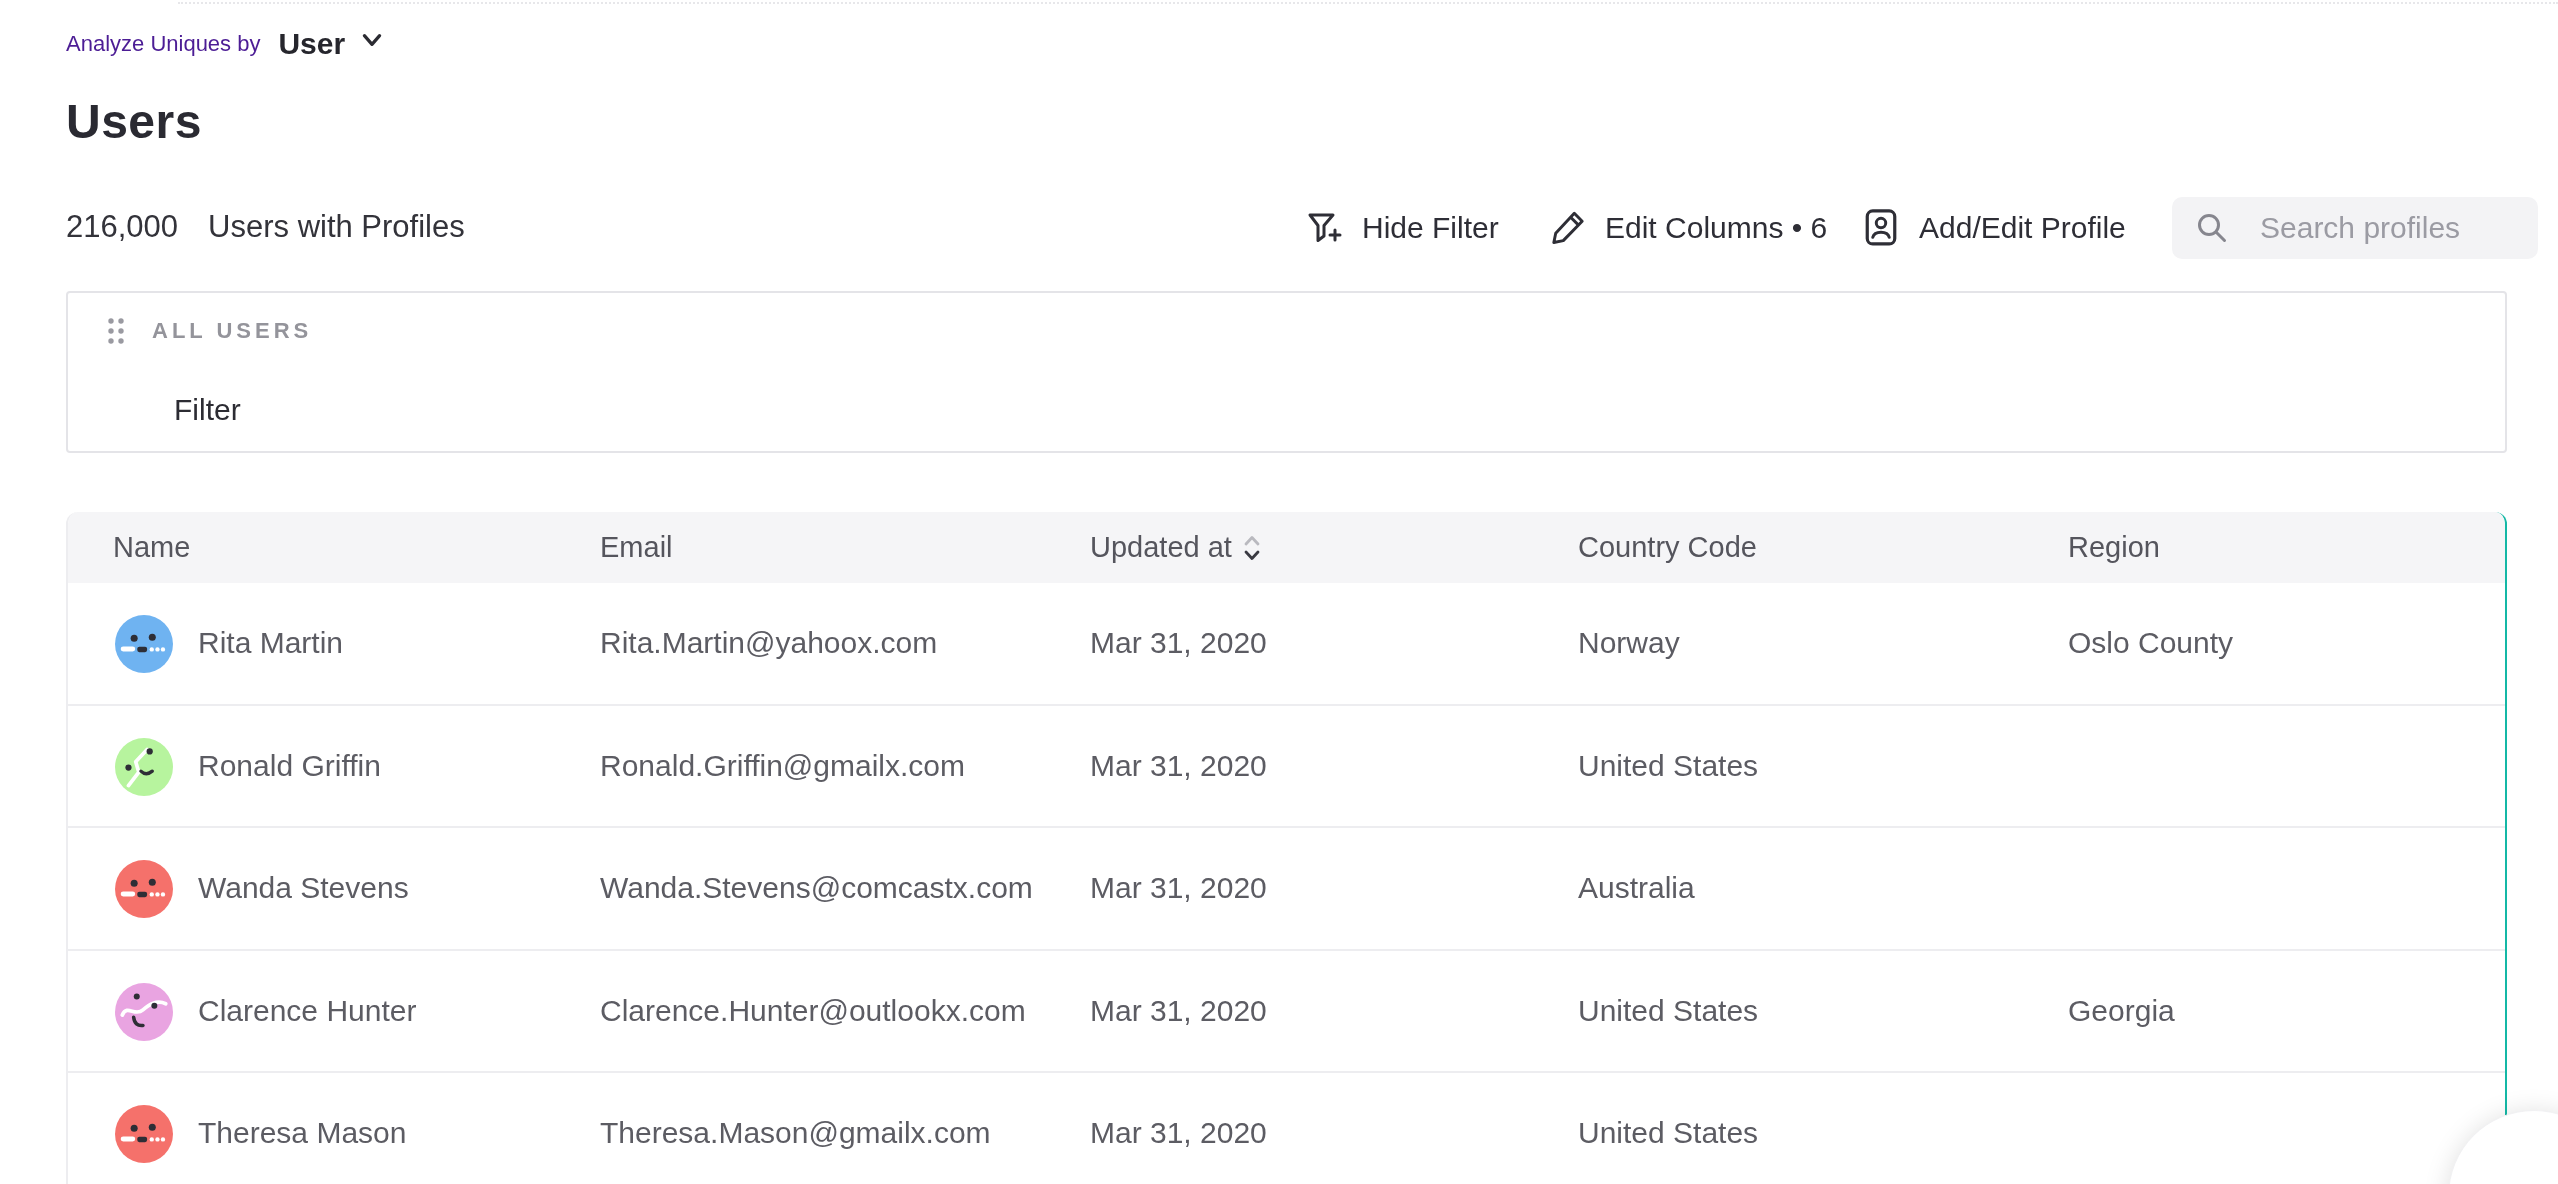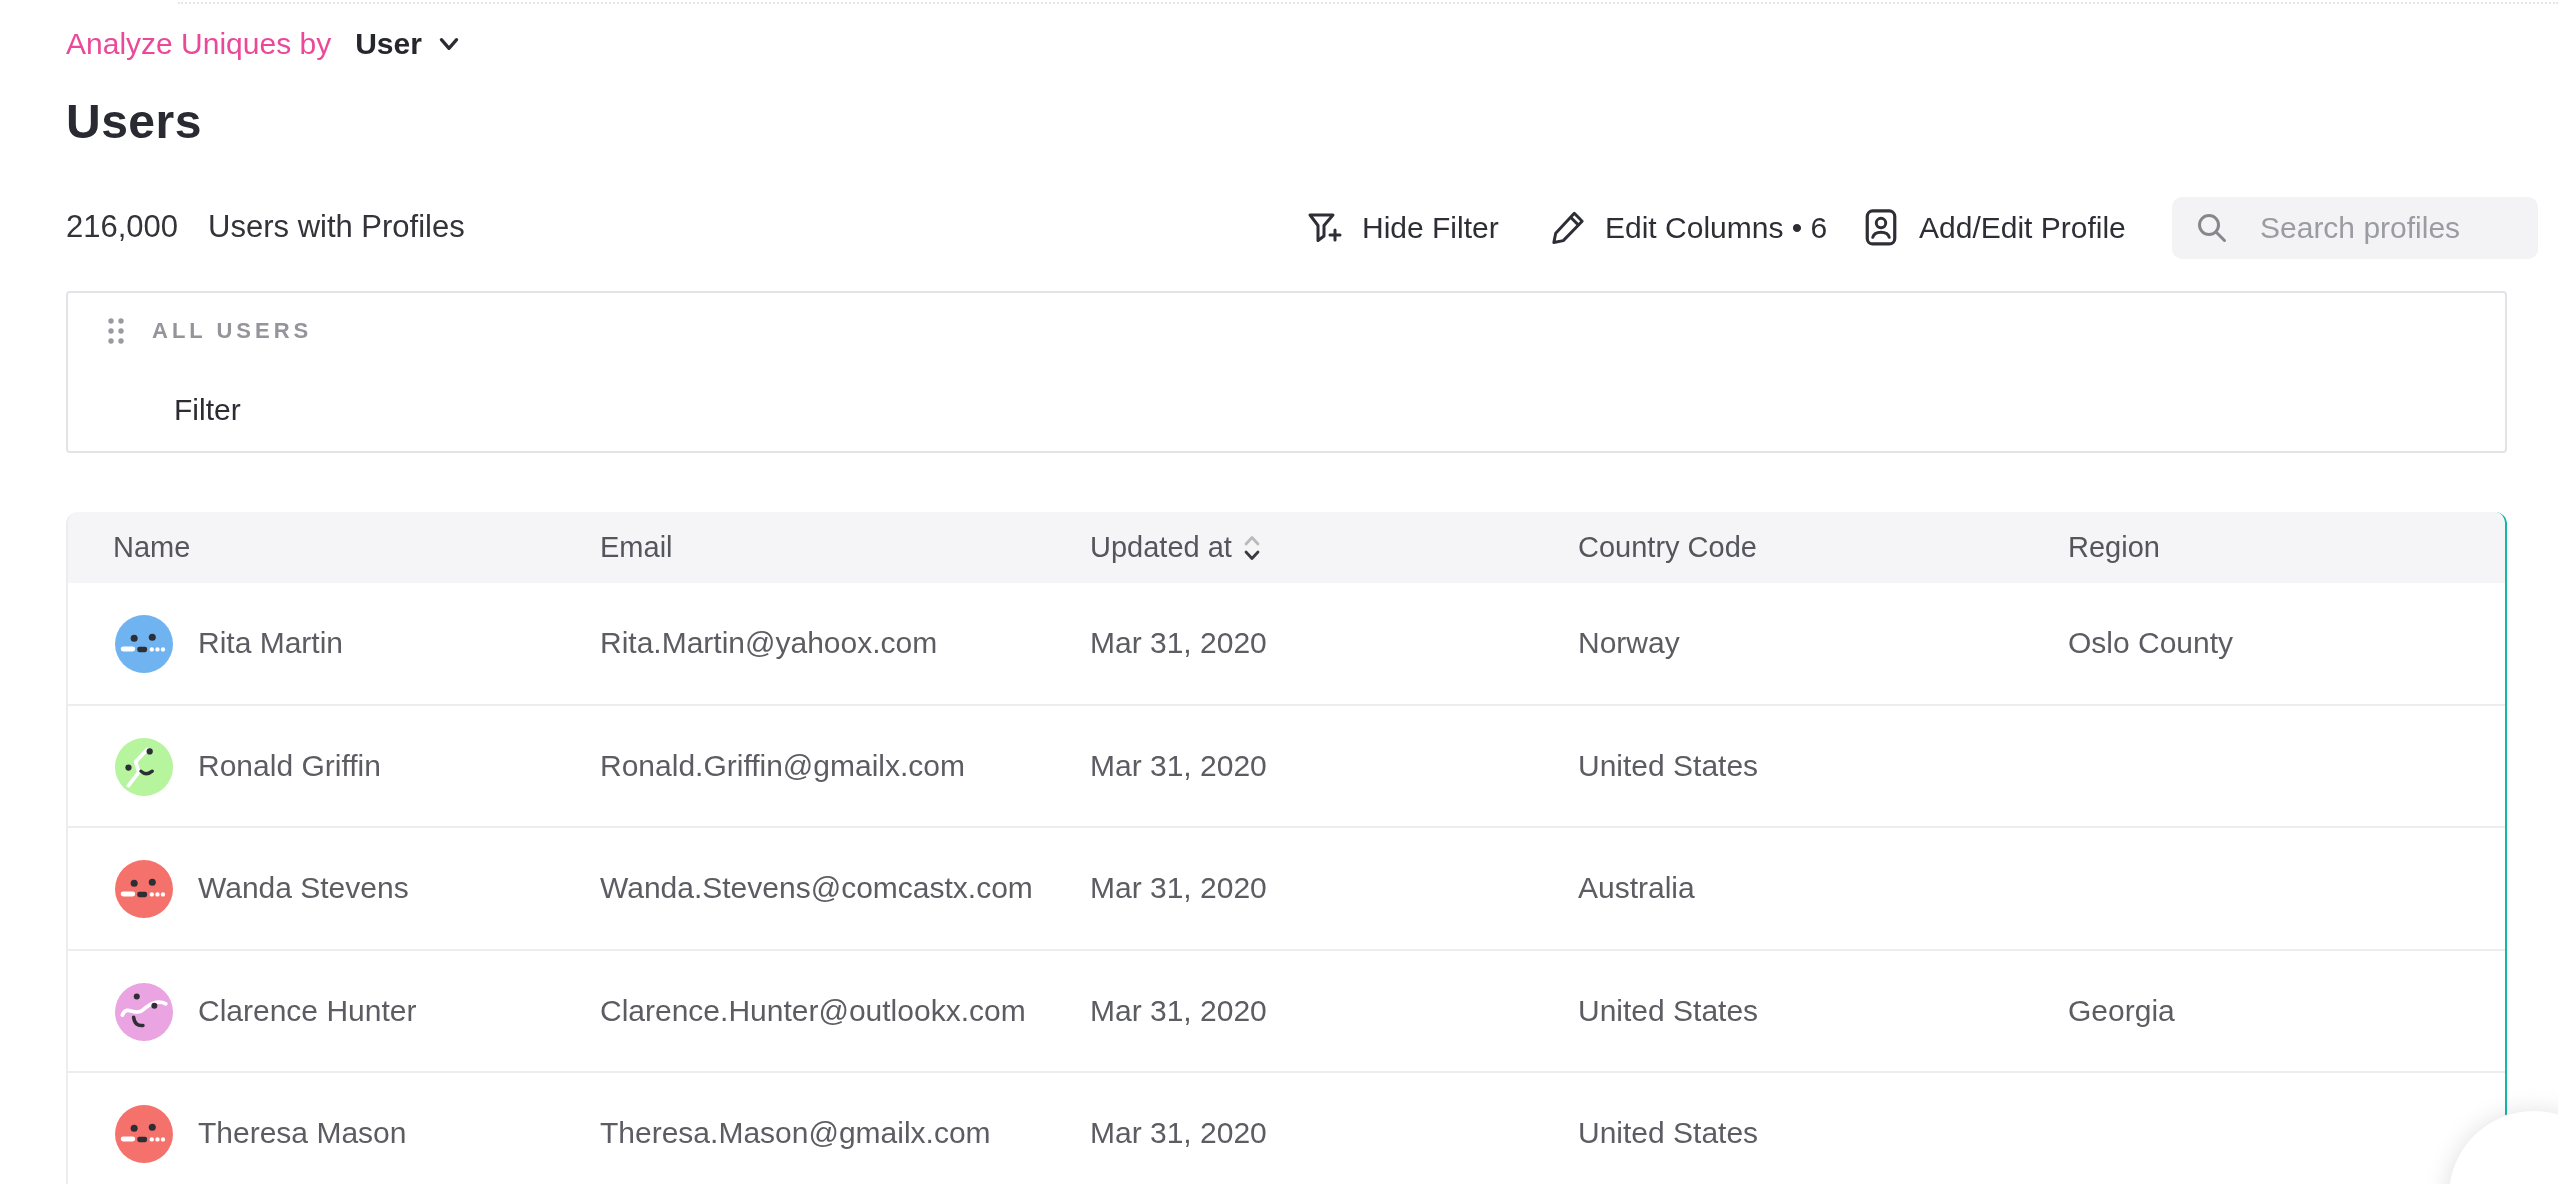--- a/index.html
+++ b/index.html
@@ -11,23 +11,23 @@
   }
   .top-divider{
     position:absolute;top:2px;left:178px;right:0;height:0;
     border-top:2px dotted #e7e7ea;
   }
   
   .analyze-row{
     position:absolute;left:66px;top:22px;height:44px;
     display:flex;align-items:center;
   }
-  .analyze-label{font-size:30px;color:#ec4899;}
+  .analyze-label{font-size:22px;color:#4c1d95;}
   .analyze-select{
-    display:flex;align-items:center;gap:14px;margin-left:24px;
+    display:flex;align-items:flex-start;gap:14px;margin-left:18px;
     background:none;border:none;padding:0;cursor:pointer;
     font-family:inherit;
   }
   .analyze-select .val{font-size:30px;font-weight:600;color:#26262d;}
   .page-title{
     position:absolute;left:66px;top:94px;margin:0;
     font-size:48px;font-weight:700;color:#2a2a32;letter-spacing:.5px;
   }
   .stats-row{
     position:absolute;left:66px;top:205px;height:44px;

